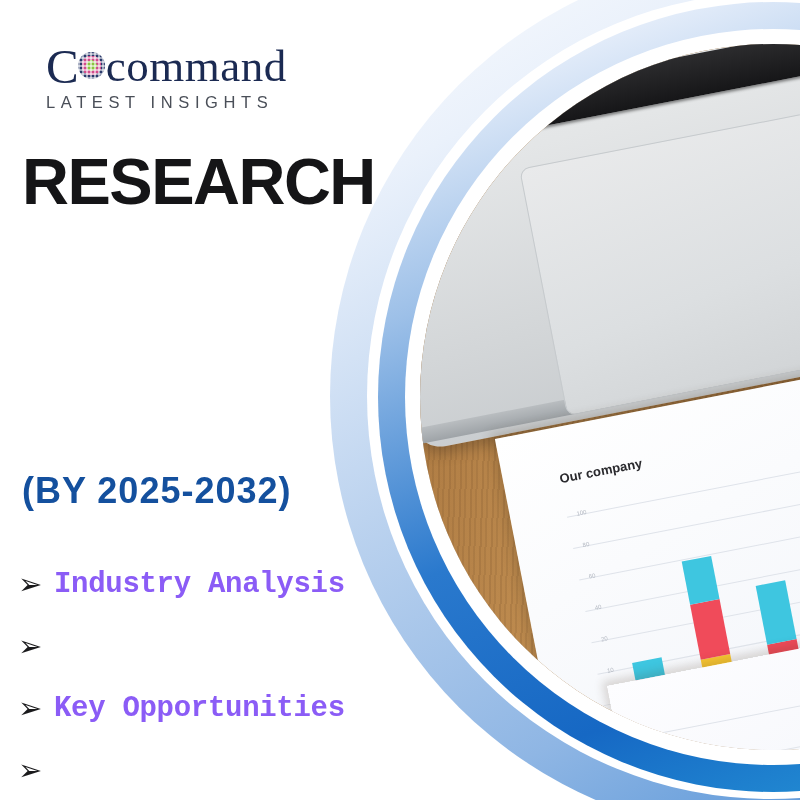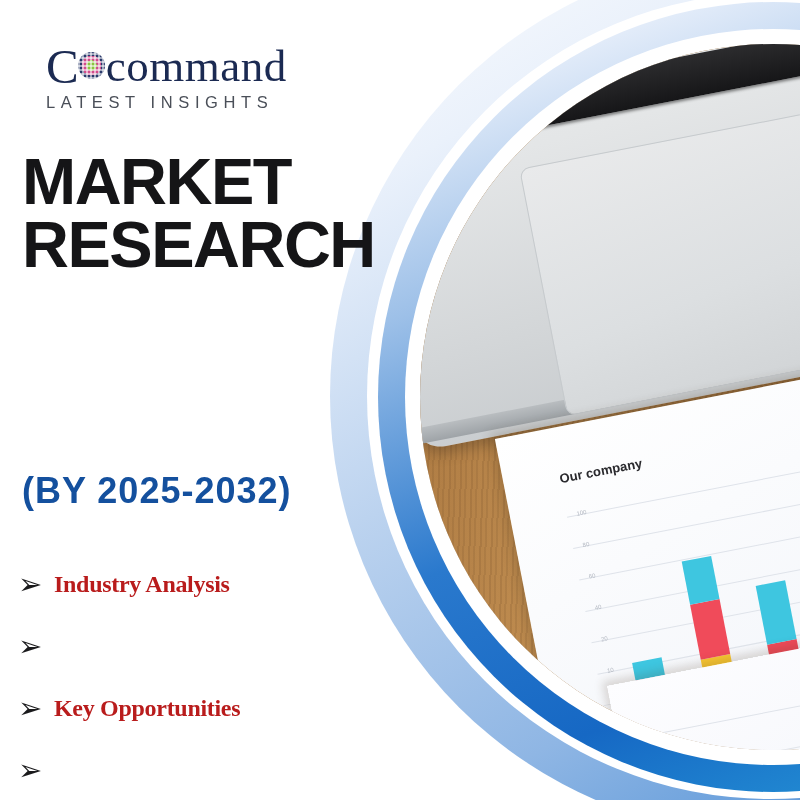--- a/index.html
+++ b/index.html
@@ -125,22 +125,22 @@
     font-size:36px;letter-spacing:1px;color:#14509e;
   }
 
   .bullets{position:absolute;left:18px;top:553px;width:520px;}
   .bullet{display:flex;align-items:center;height:62px;}
   .bullet-arrow{
     width:36px;flex:0 0 36px;color:#1a1a1c;font-size:29px;line-height:1;
     font-family:"DejaVu Sans",sans-serif;text-align:left;
   }
   .bullet-text{
-    font-family:Liberation Serif, serif;font-weight:bold;
-    font-size:24px;color:#b91c1c;letter-spacing:-.3px;white-space:nowrap;
+    font-family:Liberation Mono, monospace;font-weight:bold;
+    font-size:29px;color:#8b5cf6;letter-spacing:-.3px;white-space:nowrap;
   }
 </style>
 </head>
 <body>
 
 <div id="poster">
 
   <div class="arc arc-outer"></div>
   <div class="arc-outer-mask"></div>
   <div class="arc arc-mid"></div>
@@ -232,21 +232,20 @@
   <div class="logo">
     <div class="logo-row">
       <span class="logo-c">C</span>
       <span class="logo-globe"></span>
       <span class="logo-rest">command</span>
     </div>
     <div class="logo-sub">LATEST INSIGHTS</div>
   </div>
 
   <div class="headline">
-    <div class="h-line h-dark">MARKET</div>
     <div class="h-line h-dark">RESEARCH</div>
   </div>
 
   <div class="years">(BY 2025-2032)</div>
 
   <div class="bullets">
     <div class="bullet">
       <span class="bullet-arrow">➢</span>
       <span class="bullet-text">Industry Analysis</span>
     </div>

